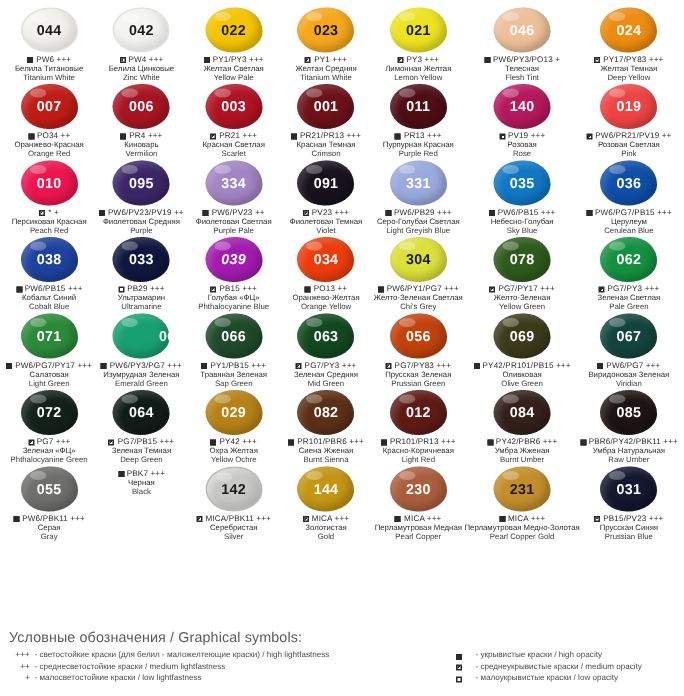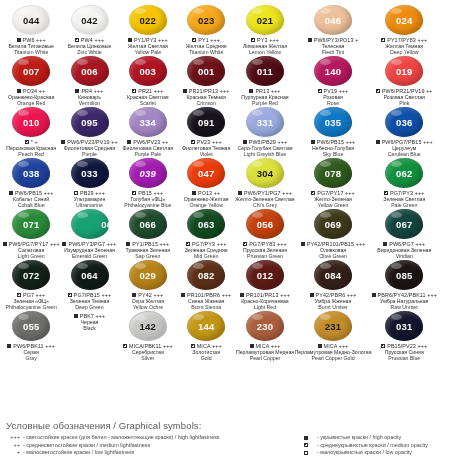--- a/index.html
+++ b/index.html
@@ -5,21 +5,21 @@
   * { box-sizing: border-box; margin: 0; padding: 0; }
   html, body {
     width: 456px; height: 464px;
     background: #ffffff;
     font-family: "Liberation Sans", sans-serif;
     overflow: hidden;
   }
   #chart {
     width: 456px; height: 397px;
     position: relative;
-    padding: 4px 19px 0 2px;
+    padding: 4px 4px 0 2px;
   }
   .grid {
     display: grid;
     grid-template-columns: repeat(7, 1fr);
     grid-template-rows: repeat(8, 51px);
     gap: 0;
   }
   .cell {
     position: relative;
     display: flex;
@@ -487,21 +487,21 @@
           <span>PB15 +++</span>
         </div>
         <div class="names">
           <div>Голубая «ФЦ»</div>
           <div class="en">Phthalocyanine Blue</div>
         </div>
       </div>
       <div class="cell">
         <div class="blob-wrap">
           <div class="blob" style="background: rgb(237, 60, 12);">
-            <span class="code" style="color: rgb(255, 255, 255);">047</span>
+            <span class="code" style="color: rgb(255, 255, 255);">034</span>
           </div>
         </div>
         <div class="pig-line">
           <span class="opq high"></span>
           <span>PO13 ++</span>
         </div>
         <div class="names">
           <div>Оранжево-Желтая</div>
           <div class="en">Orange Yellow</div>
         </div>

